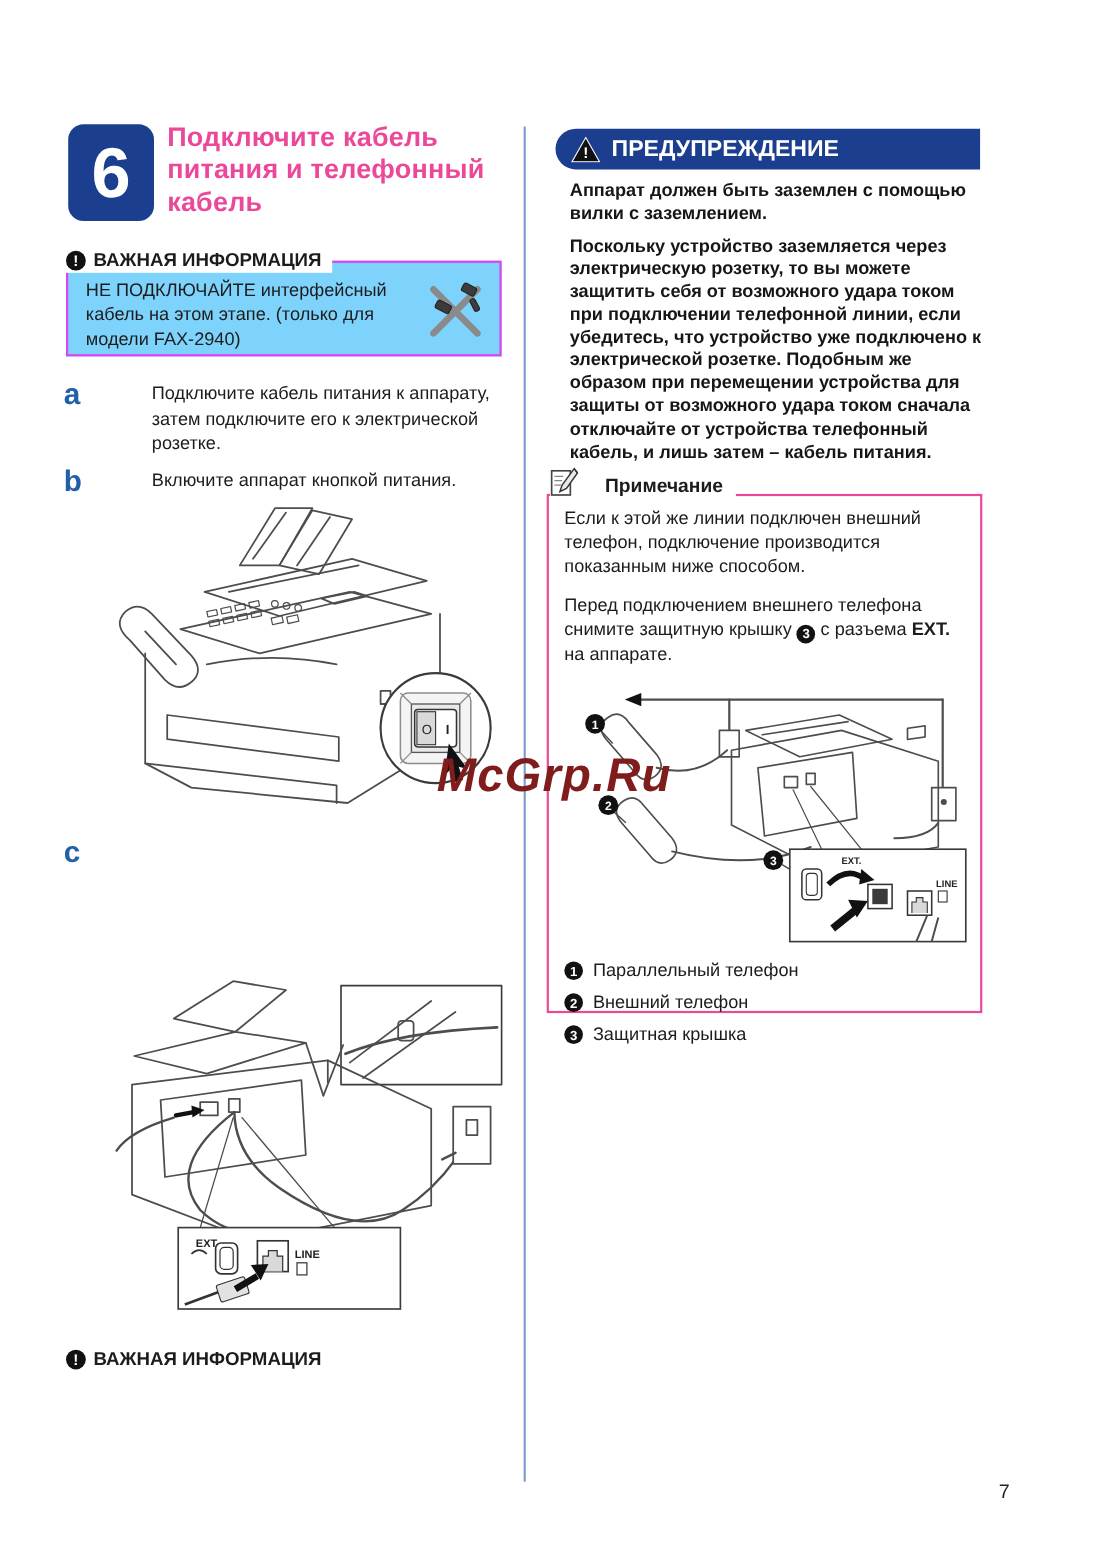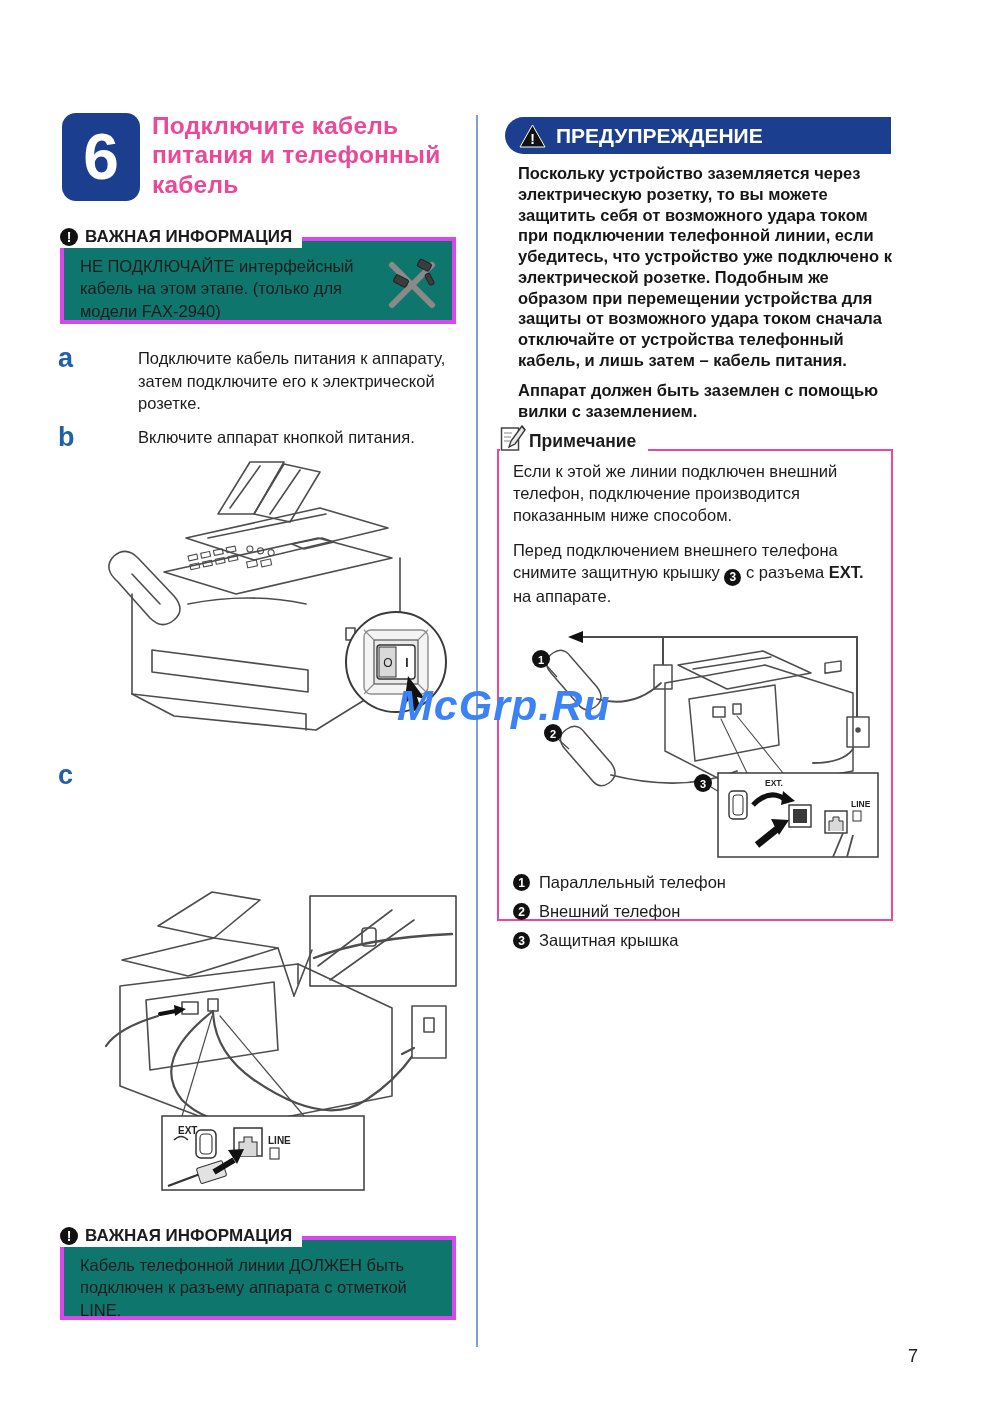--- a/index.html
+++ b/index.html
@@ -11,21 +11,21 @@
   .divider{position:absolute;left:476px;top:115px;width:2px;height:1232px;background:#7d9ed2;}
 
   
   .stepnum{position:absolute;left:62px;top:113px;width:78px;height:88px;background:#1b3e8f;
            border-radius:14px;color:#fff;font-size:64px;font-weight:bold;
            display:flex;align-items:center;justify-content:center;}
   .h-title{position:absolute;left:152px;top:111px;width:335px;font-size:24.5px;font-weight:bold;
            line-height:1.2;color:#ec4899;letter-spacing:0.2px;}
 
   
-  .imp-box{position:absolute;border:4px solid #d946ef;background:#0f766e;box-sizing:border-box;text-decoration:underline;}
+  .imp-box{position:absolute;border:2px solid #d946ef;background:#7dd3fc;box-sizing:border-box;text-decoration:underline;}
   .imp-head{position:absolute;display:flex;align-items:center;gap:7px;background:#fff;
             padding:0 10px 0 0;font-weight:bold;font-size:17px;z-index:3;height:22px;}
   .excl{display:inline-flex;width:18px;height:18px;border-radius:50%;background:#111;color:#fff;
         font-size:14px;font-weight:bold;align-items:center;justify-content:center;flex:0 0 18px;}
   .imp-text{position:absolute;left:16px;top:14px;width:300px;font-size:16.5px;line-height:1.36;}
 
   
   .step{position:absolute;left:58px;width:405px;display:flex;}
   .letter{width:48px;font-weight:bold;font-size:27px;color:#2060a8;line-height:1;flex:0 0 48px;}
   .stext{flex:1;font-size:16.5px;line-height:1.37;padding-top:2px;margin-left:32px;}
@@ -33,33 +33,33 @@
   
   .warnbar{position:absolute;left:505px;top:117px;width:386px;height:37px;background:#1b3e8f;
            border-radius:19px 0 0 19px;display:flex;align-items:center;gap:10px;
            color:#fff;font-size:21px;font-weight:bold;padding-left:14px;box-sizing:border-box;}
   .warntext{position:absolute;left:518px;top:163px;width:376px;font-size:16.5px;font-weight:bold;
             line-height:1.26;color:#161616;}
   .warntext p{margin:0 0 9px 0;}
 
   .note-box{position:absolute;left:497px;top:449px;width:396px;height:472px;
             border:2px solid #ec4899;box-sizing:border-box;background:#fff;}
-  .note-head{position:absolute;left:500px;top:424px;display:flex;align-items:flex-end;gap:3px;
+  .note-head{position:absolute;left:500px;top:424px;display:flex;align-items:flex-end;gap:24px;
              background:#fff;padding:0 12px 0 0;font-weight:bold;font-size:17.5px;z-index:3;height:28px;}
   .note-inner{position:absolute;left:14px;top:10px;width:358px;}
   .note-inner p{margin:0 0 13px 0;font-size:16.5px;line-height:1.33;}
 
   .cmarker{display:inline-flex;width:17px;height:17px;border-radius:50%;background:#111;color:#fff;
            font-size:12px;font-weight:bold;align-items:center;justify-content:center;
            vertical-align:-3px;}
   .legend{margin-top:8px;}
   .legend-row{display:flex;align-items:center;gap:9px;margin-bottom:10px;font-size:16.5px;}
 
   .watermark{position:absolute;left:397px;top:681px;font-size:43px;font-weight:bold;
-             font-style:italic;color:#3b82f6;z-index:6;letter-spacing:1px;}
+             font-style:italic;color:#7f1d1d;z-index:6;letter-spacing:1px;}
 
   .pagenum{position:absolute;left:908px;top:1346px;font-size:18px;color:#222;}
 
   svg text{font-family:"Liberation Sans","DejaVu Sans",sans-serif;}
 </style>
 </head>
 <body>
 
 <div class="page">
 
@@ -204,34 +204,31 @@
       <rect x="136" y="276" width="27" height="16" rx="2" fill="#e2e2e2" stroke="#333" transform="rotate(-18 150 284)"></rect>
       <path d="M152,284 L172,272" stroke="#111" stroke-width="6"></path>
       <path d="M166,262 l16,-1 l-7,15 z" fill="#111"></path>
     </g>
   </svg>
 
   <div class="imp-head" style="left:60px;top:1225px;">
     <span class="excl">!</span>
     <span>ВАЖНАЯ ИНФОРМАЦИЯ</span>
   </div>
-  <div class="imp-box" style="left:60px;top:1236px;width:396px;height:84px;">
-    <div class="imp-text" style="width:356px;">Кабель телефонной линии ДОЛЖЕН быть подключен к разъему аппарата с отметкой LINE.</div>
-  </div>
 
   <div class="warnbar">
     <svg width="27" height="24" viewBox="0 0 27 24">
       <polygon points="13.5,1 26,23 1,23" fill="#111" stroke="#fff" stroke-width="1"></polygon>
       <text x="13.5" y="20" font-size="14" font-weight="bold" fill="#fff" text-anchor="middle">!</text>
     </svg>
     <span>ПРЕДУПРЕЖДЕНИЕ</span>
   </div>
   <div class="warntext">
+    <p>Аппарат должен быть заземлен с помощью вилки с заземлением.</p>
     <p>Поскольку устройство заземляется через электрическую розетку, то вы можете защитить себя от возможного удара током при подключении телефонной линии, если убедитесь, что устройство уже подключено к электрической розетке. Подобным же образом при перемещении устройства для защиты от возможного удара током сначала отключайте от устройства телефонный кабель, и лишь затем – кабель питания.</p>
-    <p>Аппарат должен быть заземлен с помощью вилки с заземлением.</p>
   </div>
 
   <div class="note-head">
     <svg width="26" height="28" viewBox="0 0 26 28">
       <rect x="1.5" y="4" width="17" height="22" fill="#fff" stroke="#444" stroke-width="1.5"></rect>
       <path d="M4,9 h8 M4,13 h7 M4,17 h6" stroke="#888" stroke-width="1.2"></path>
       <path d="M22,2 L11,17 L9,23 L15,20 L25,6 Z" fill="#e8e8e8" stroke="#333" stroke-width="1.3"></path>
       <path d="M22,2 L25,6" stroke="#333" stroke-width="1.3"></path>
     </svg>
     <span>Примечание</span>

